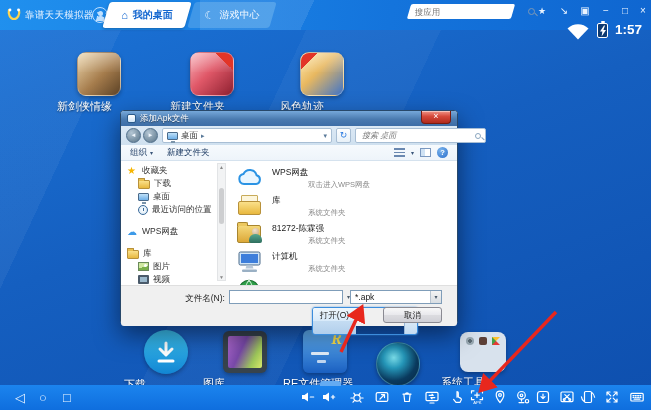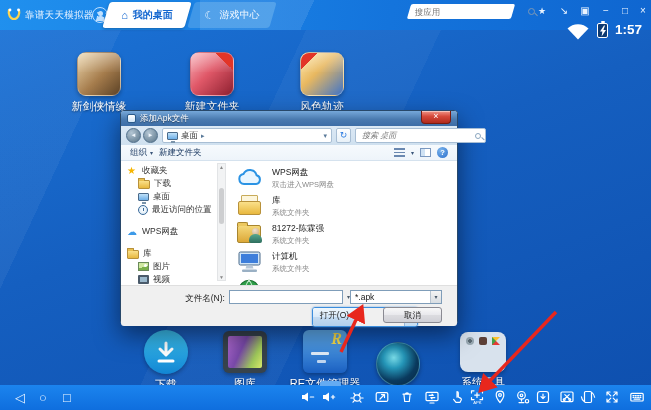--- a/index.html
+++ b/index.html
@@ -31,21 +31,21 @@
   .mag{width:7px;height:7px;border:1.4px solid #7c98b6;border-radius:50%;position:relative;transform:skewX(16deg);flex:0 0 auto;}
   .mag::after{content:"";position:absolute;left:5px;top:5px;width:4px;height:1.4px;background:#7c98b6;transform:rotate(45deg);}
   .winctl{position:absolute;top:3px;width:16px;height:16px;color:#eaf4ff;font-size:10px;line-height:16px;text-align:center;}
   .pinctl{font-size:9px;}
   
   .status-time{position:absolute;left:615px;top:22px;font-size:13.5px;font-weight:bold;color:#fff;}
   .wifi{position:absolute;left:566px;top:23px;}
   .batt{position:absolute;left:597px;top:23px;width:11px;height:15px;border:1.3px solid #fff;border-radius:2px;background:#0e3a72;}
   .batt::before{content:"";position:absolute;left:2.6px;top:-3.4px;width:4px;height:2.4px;background:#fff;border-radius:1px;}
   
-  .slot{position:absolute;width:84px;text-align:center;}
+  .slot{position:absolute;width:84px;}
   .appicon{position:relative;width:44px;height:44px;margin:0 auto;border-radius:9px;border:1px solid rgba(255,255,255,.28);box-shadow:0 2px 4px rgba(0,0,0,.3);overflow:hidden;}
   .appicon::after{content:"";position:absolute;left:0;top:0;right:0;height:45%;background:linear-gradient(rgba(255,255,255,.30),rgba(255,255,255,.03));}
   .slot .lbl{margin-top:3px;font-size:11px;color:#fff;text-shadow:0 1px 2px rgba(0,0,0,.55);white-space:nowrap;}
   .a1{background:linear-gradient(135deg,#ecd6ac,#a57c4c 55%,#5c4226);}
   .a2{background:linear-gradient(135deg,#f8b2ba,#e05868 45%,#8e2030);}
   .a3{background:linear-gradient(135deg,#ffeab0,#e8b860 42%,#3f74c8 100%);}
   .a4{background:linear-gradient(135deg,#c8f0e4,#66c2ae 45%,#2e7e6e);}
   .rib{position:absolute;width:17px;height:17px;z-index:2;}
   .rib-tl{left:0;top:0;background:linear-gradient(135deg,#e23528 50%,transparent 50%);}
   .rib-tr{right:0;top:0;background:linear-gradient(225deg,#e23528 50%,transparent 50%);}
@@ -79,21 +79,21 @@
   .crumb{width:170px;height:15px;background:#fff;border:1px solid #a8bed4;border-radius:2px;display:flex;align-items:center;gap:3px;padding:0 4px;font-size:8.5px;color:#333;flex:0 0 auto;}
   .crumb .sp{flex:1;}
   .crumb .dd{color:#5a7a9a;font-size:7px;}
   .mi-mon{width:11px;height:8px;border:1px solid #4a6a8a;border-radius:1px;background:linear-gradient(#bfe0f8,#6fb0e8);position:relative;flex:0 0 auto;}
   .mi-mon::after{content:"";position:absolute;left:3px;top:8px;width:4px;height:2px;background:#7a94aa;}
   .refbtn{width:15px;height:15px;border:1px solid #a8bed4;border-radius:2px;background:linear-gradient(#fdfeff,#e8f1f8);color:#2a7ae0;font-size:9px;line-height:13px;text-align:center;flex:0 0 auto;}
   .dsearch{flex:1;height:15px;background:#fff;border:1px solid #a8bed4;border-radius:2px;display:flex;align-items:center;padding:0 4px;}
   .dsearch input{flex:1;border:0;outline:0;font-size:8px;font-style:italic;color:#999;background:transparent;font-family:"Liberation Sans",sans-serif;}
   .dmag{width:6px;height:6px;border:1.2px solid #8aa6c0;border-radius:50%;position:relative;flex:0 0 auto;}
   .dmag::after{content:"";position:absolute;left:4.5px;top:4.5px;width:3.5px;height:1.2px;background:#8aa6c0;transform:rotate(45deg);}
-  .dlg-tools{height:16px;display:flex;align-items:center;gap:6px;padding:0 9px;font-size:8.5px;color:#1e3c64;
+  .dlg-tools{height:16px;display:flex;align-items:center;gap:14px;padding:0 9px;font-size:8.5px;color:#1e3c64;
     background:linear-gradient(#f6fafd,#eef4fa);border-bottom:1px solid #d5e2ee;}
   .tool{display:flex;align-items:center;gap:3px;}
   .caret{font-size:6px;color:#3a567a;}
   .tools-right{margin-left:auto;display:flex;align-items:center;gap:6px;}
   .view-ic{width:11px;height:9px;background:repeating-linear-gradient(#6a88b0 0 1.5px,transparent 1.5px 3.5px);}
   .pane-ic{width:11px;height:9px;border:1px solid #7a98c0;background:linear-gradient(90deg,#cfe2f4 50%,#fff 50%);}
   .help-ic{width:11px;height:11px;border-radius:50%;background:radial-gradient(circle at 35% 30%,#7ab4ec,#2a6ecc);color:#fff;font-size:7.5px;font-weight:bold;line-height:11px;text-align:center;}
   .dlg-body{display:flex;height:124px;background:#fff;}
   .sidebar{width:106px;padding-top:3px;position:relative;font-size:8.5px;color:#333;}
   .sb-row{display:flex;align-items:center;gap:4px;height:13px;padding-left:6px;white-space:nowrap;}
@@ -110,38 +110,38 @@
   .mi-clock{width:10px;height:10px;border:1px solid #3a6a9a;border-radius:50%;background:radial-gradient(#fff,#cfe4f4);position:relative;flex:0 0 auto;}
   .mi-clock::after{content:"";position:absolute;left:4px;top:2px;width:1.4px;height:3.5px;background:#3a6a9a;}
   .mi-film{width:11px;height:9px;background:#4a5a6a;border-radius:1px;position:relative;flex:0 0 auto;}
   .mi-film::after{content:"";position:absolute;left:2px;top:2px;right:2px;bottom:2px;background:#9ab8cc;}
   .mi-pic{width:11px;height:9px;border:1px solid #6a8a5a;background:linear-gradient(160deg,#cfe8a0 55%,#7ab04a 55%);position:relative;flex:0 0 auto;}
   .mi-pic::after{content:"";position:absolute;right:1px;top:1px;width:3px;height:3px;border-radius:50%;background:#fff;}
   .filelist{flex:1;padding:3px 0 0 10px;overflow:hidden;}
   .file-row{display:flex;align-items:center;gap:9px;height:28px;}
   .fmeta{display:flex;flex-direction:column;gap:1px;}
   .fname{font-size:8.5px;color:#1c1c1c;}
-  .fdesc{font-size:7.5px;color:#8a8a8a;}
+  .fdesc{font-size:7.5px;color:#8a8a8a;margin-left:36px;}
   .fi{width:26px;height:24px;position:relative;flex:0 0 auto;}
   .lib-back{position:absolute;left:4px;top:1px;width:17px;height:12px;background:#fdf6dc;border:1px solid #c8ab5a;border-radius:1px;}
   .lib-front{position:absolute;left:1px;top:7px;width:23px;height:14px;background:linear-gradient(#fae08a,#e8b83e);border:1px solid #b8913a;border-radius:2px;}
   .uf-folder{position:absolute;left:0;top:3px;width:24px;height:18px;background:linear-gradient(#f4d87a,#dca838);border:1px solid #a8852e;border-radius:2px;}
   .uf-folder::before{content:"";position:absolute;left:-1px;top:-4px;width:9px;height:3px;background:#ecc860;border:1px solid #a8852e;border-bottom:none;border-radius:2px 2px 0 0;}
   .uf-head{position:absolute;right:4px;top:6px;width:7px;height:7px;border-radius:50%;background:radial-gradient(circle at 40% 35%,#f0e0cc,#caa882);z-index:2;}
   .uf-body{position:absolute;right:1px;top:12px;width:13px;height:9px;border-radius:6px 6px 2px 2px;background:linear-gradient(#58a890,#2e6e5e);z-index:2;}
   
   .dlg-foot{position:relative;height:41px;background:#f0f0f0;border-top:1px solid #dfdfdf;border-radius:0 0 3px 3px;font-size:8.5px;color:#222;}
   .fn-label{position:absolute;left:64px;top:7px;width:40px;text-align:center;}
   .fn-combo{position:absolute;left:108px;top:4px;width:114px;height:14px;background:#fff;border:1px solid #7f9db9;display:flex;align-items:center;}
   .fn-combo input{flex:1;border:0;outline:0;font-size:8.5px;padding:0 3px;background:transparent;font-family:"Liberation Sans",sans-serif;}
   .fn-combo .dd,.flt .dd{width:11px;text-align:center;color:#4a5a6a;font-size:6px;align-self:stretch;line-height:13px;}
   .flt{position:absolute;left:229px;top:4px;width:92px;height:14px;background:#fff;border:1px solid #7f9db9;display:flex;align-items:center;}
   .flt b{flex:1;font-weight:normal;padding:0 4px;}
   .flt .dd{background:linear-gradient(#f4f4f4,#d8dde2);border-left:1px solid #b8c4d0;}
-  .open-wrap{position:absolute;left:191px;top:21px;display:flex;height:20px;border:1px solid #3c8ddc;border-radius:3px;box-shadow:0 0 2px rgba(60,140,220,.8);overflow:hidden;gap:48px;}
+  .open-wrap{position:absolute;left:191px;top:21px;display:flex;height:28px;border:1px solid #3c8ddc;border-radius:3px;box-shadow:0 0 2px rgba(60,140,220,.8);overflow:hidden;gap:48px;}
   .open-main{width:43px;background:linear-gradient(#f0f7fc,#d8eafa 50%,#c4dcf2 50%,#b2cfec);text-align:center;line-height:14px;}
   .open-dd{width:13px;border-left:1px solid #9ab8d8;background:linear-gradient(#f0f7fc,#c4dcf2);text-align:center;font-size:6px;line-height:14px;color:#234;}
   .cancel-btn{position:absolute;left:262px;top:21px;width:59px;height:16px;border:1px solid #8a8a92;border-radius:3px;
     background:linear-gradient(#f8f8f8,#e8e8ec 50%,#dcdce0 50%,#d0d0d6);text-align:center;line-height:14px;}
   
   .taskbar{position:absolute;left:0;right:0;bottom:0;height:25px;background:linear-gradient(#1b84ee,#0f6ede);}
   .tb-notch{position:absolute;left:320px;top:-4px;width:21px;height:5px;border-radius:3px 3px 0 0;background:#64abf2;}
   .navg{position:absolute;top:4px;color:#eaf4ff;font-size:13px;line-height:17px;width:14px;text-align:center;}
   .tbi{position:absolute;top:3px;width:18px;height:18px;}
   .tbi svg{stroke:#fff;fill:none;stroke-width:1.2;stroke-linecap:round;stroke-linejoin:round;}

